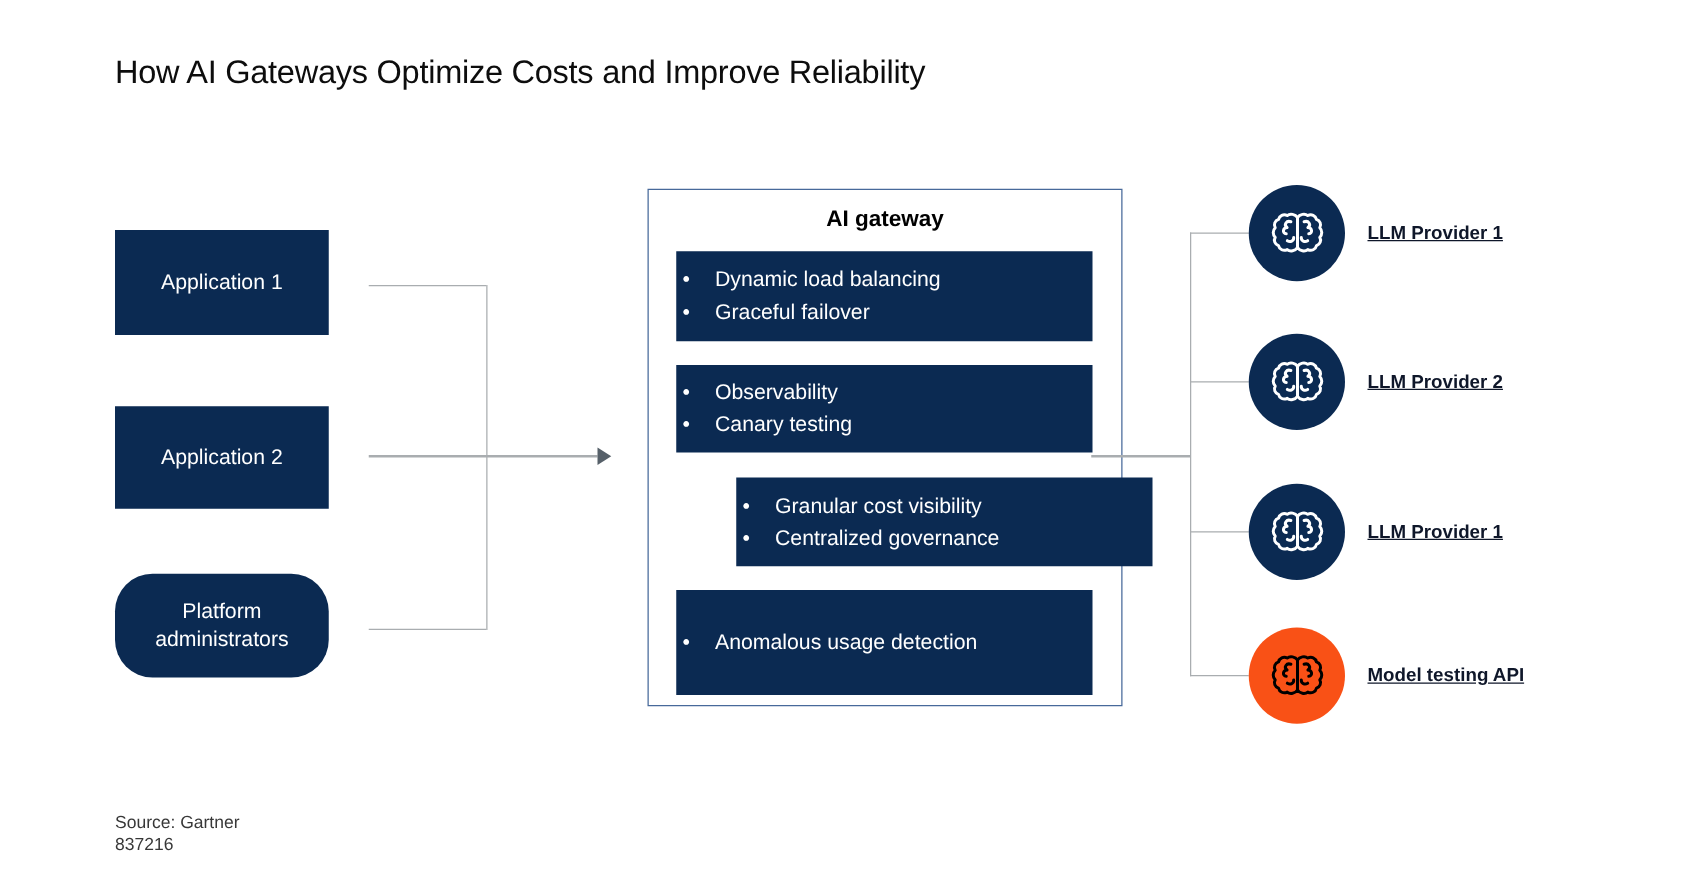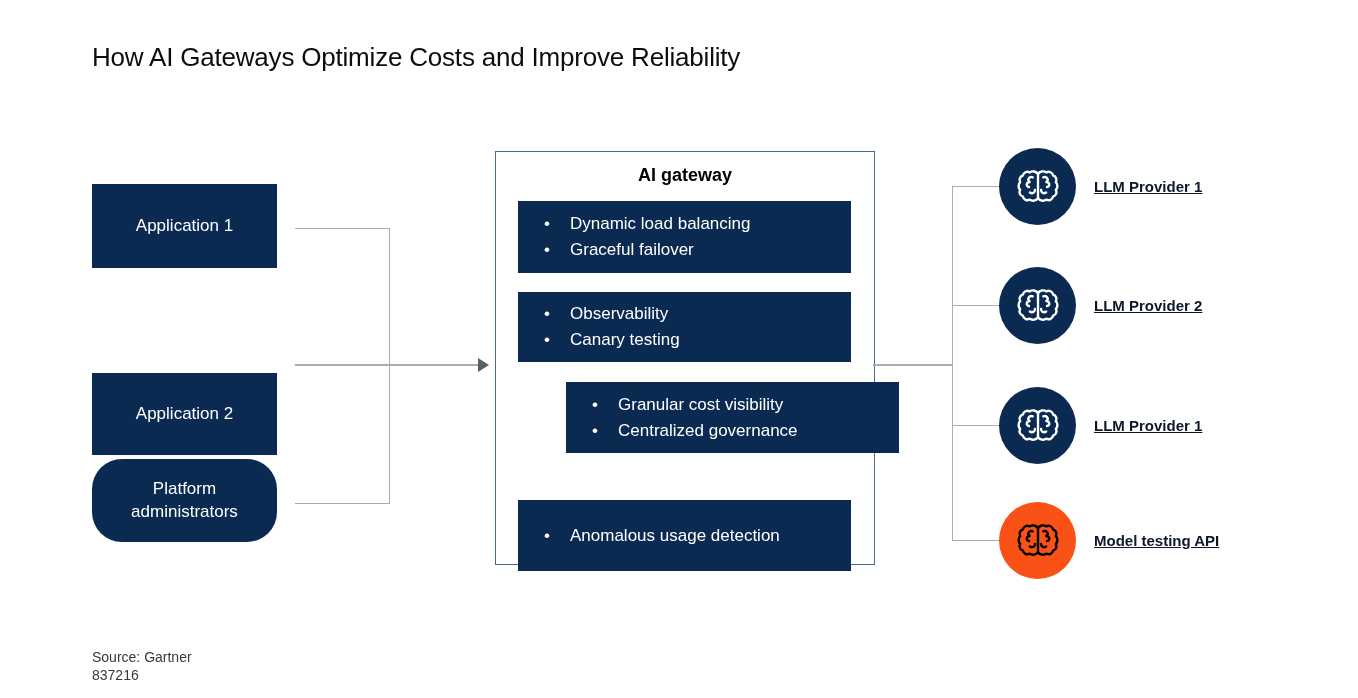--- a/index.html
+++ b/index.html
@@ -16,33 +16,33 @@
     left: 92px;
     top: 42px;
     font-size: 26px;
     font-weight: normal;
     color: #0d0d0d;
     letter-spacing: -0.2px;
   }
   
   .node {
     position: absolute;
-    width: 185px;
+    width: 171px;
     display: flex;
     align-items: center;
     justify-content: center;
     text-align: center;
     color: #ffffff;
     font-size: 17px;
     line-height: 1.35;
     padding: 0 32px;
     box-sizing: border-box;
   }
   .node-1 { left: 92px; top: 184px; height: 84px; }
-  .node-2 { left: 92px; top: 325px; height: 82px; margin-top: 48px; }
+  .node-2 { left: 92px; top: 325px; height: 82px; }
   .node-3 { left: 92px; top: 459px; height: 83px; }
   
   .line { position: absolute; background: #a9adb0; }
   .line-app1      { left: 295px; top: 228px; width: 94px;  height: 1px; }
   .line-padmin    { left: 295px; top: 503px; width: 94px;  height: 1px; }
   .line-vert-left { left: 389px; top: 228px; width: 1px;   height: 276px; }
   .arrow-shaft    { left: 295px; top: 364px; width: 183px; height: 2px; }
   .arrow-head {
     position: absolute;
     left: 478px; top: 358px;
@@ -53,21 +53,21 @@
   }
   .line-r-main  { left: 873px; top: 364px; width: 79px; height: 2px; }
   .line-r-vert  { left: 952px; top: 186px; width: 1px;  height: 355px; }
   .line-r-b1    { left: 952px; top: 186px; width: 47px; height: 1px; }
   .line-r-b2    { left: 952px; top: 305px; width: 47px; height: 1px; }
   .line-r-b3    { left: 952px; top: 425px; width: 47px; height: 1px; }
   .line-r-b4    { left: 952px; top: 540px; width: 47px; height: 1px; }
   
   .gateway {
     position: absolute;
-    left: 495px; top: 151px;
+    left: 518px; top: 151px;
     width: 380px; height: 414px;
     border: 1px solid #47699a;
     background: #ffffff;
     box-sizing: border-box;
   }
   .gateway-title {
     text-align: center;
     margin-top: 13px;
     font-size: 18px;
     font-weight: bold;
@@ -75,26 +75,26 @@
   }
   .group {
     position: absolute;
     left: 22px;
     width: 333px;
     color: #ffffff;
     display: flex;
     flex-direction: column;
     justify-content: center;
     box-sizing: border-box;
-    padding-left: 24px;
+    padding-left: 3px;
   }
   .group-1 { top: 49px;  height: 72px; }
   .group-2 { top: 140px; height: 70px; }
   .group-3 { top: 230px; height: 71px; margin-left: 48px; }
-  .group-4 { top: 320px; height: 71px; margin-top: 28px; }
+  .group-4 { top: 320px; height: 84px; }
   .bullet-item {
     display: flex;
     font-size: 17px;
     line-height: 26px;
     white-space: nowrap;
   }
   .bullet-item::before {
     content: "\2022";
     flex: 0 0 26px;
     padding-left: 2px;

